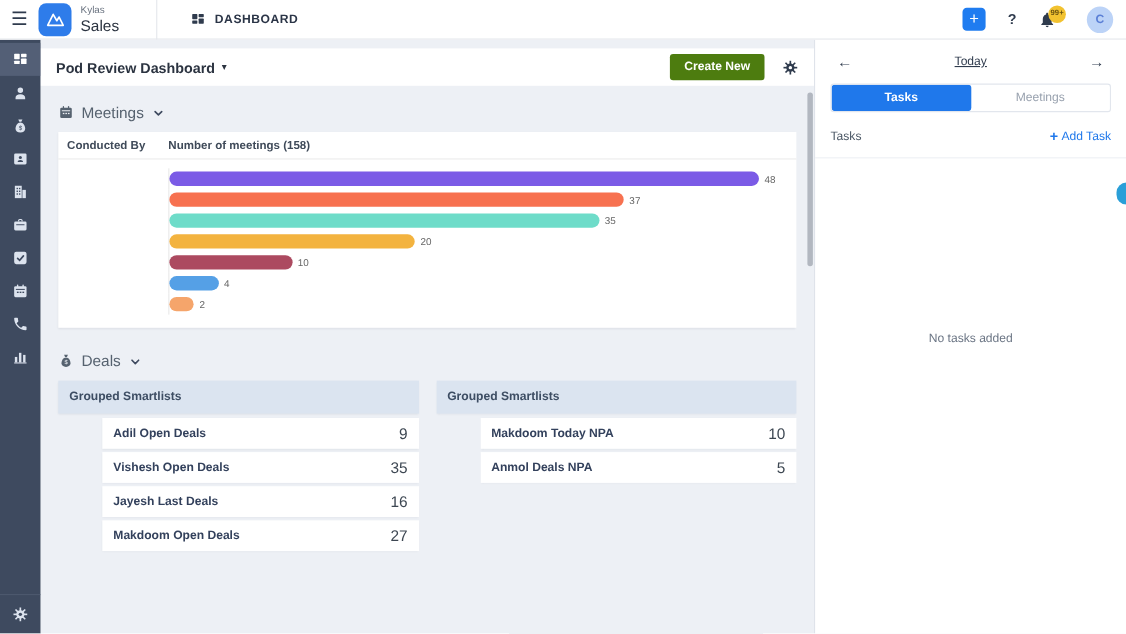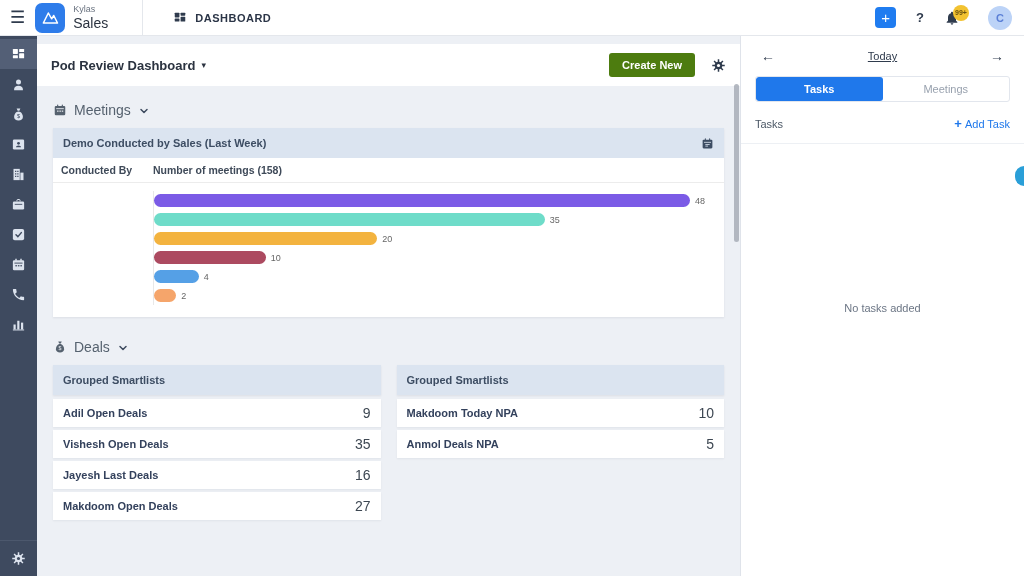--- a/index.html
+++ b/index.html
@@ -35,21 +35,21 @@
   
   .sidebar { width:37px; background:#3e4a5f; display:flex; flex-direction:column;
     align-items:center; padding-top:3px; position:relative; flex:none; }
   .side-item { width:37px; height:30px; color:#dce3ee; --cut:#3e4a5f; cursor:pointer; }
   .side-item.active { background:#535f76; color:#fff; --cut:#535f76; }
   .side-bottom { position:absolute; bottom:0; left:0; width:37px; height:36px;
     border-top:1px solid #4c586d; color:#dce3ee; --cut:#3e4a5f; cursor:pointer; }
 
   
   .main { flex:1; background:#edf0f5; padding-top:8px; position:relative; overflow:hidden; min-width:0; }
-  .toolbar { height:42px; background:#fff; display:flex; align-items:center; padding:0 14px; }
+  .toolbar { height:34px; background:#fff; display:flex; align-items:center; padding:0 14px; }
   .tb-title-wrap { display:flex; align-items:center; gap:6px; cursor:pointer; }
   .tb-title { font-size:13px; font-weight:bold; color:#2b3340; }
   .caret { font-size:9px; color:#2b3340; }
   .create-btn { background:#4d7c0f; color:#fff; border:none; border-radius:3px;
     font-size:11px; font-weight:bold; padding:6px 13px; margin-right:16px; cursor:pointer; }
   .tb-gear { color:#2f3b4d; --cut:#fff; cursor:pointer; }
 
   .content { padding:10px 16px 0; }
   .section-head { display:flex; align-items:center; gap:7px; color:#56626f;
     font-size:14px; margin:6px 0 10px; }
@@ -70,21 +70,21 @@
   .bar-row { display:flex; align-items:center; height:19px; }
   .bar-label { width:100px; flex:none; font-size:9px; color:#555; padding-left:8px; }
   .bar-track { flex:1; display:flex; align-items:center; border-left:1px solid #e8e8e8;
     padding-right:34px; height:100%; }
   .bar { height:13px; border-radius:7px; min-width:7px; flex:none; }
   .bar-value { font-size:9px; color:#666; margin-left:5px; }
 
   .deal-grid { display:grid; grid-template-columns:1fr 1fr; column-gap:16px;text-align:center; }
   .deal-head { margin-bottom:4px; }
   .deal-row { display:flex; justify-content:space-between; align-items:center; background:#fff;
-    padding:0 10px; height:28px; margin-bottom:3px; box-shadow:0 1px 2px rgba(20,30,50,.06); cursor:pointer; }
+    padding:0 10px; height:28px; margin-bottom:3px; box-shadow:0 1px 2px rgba(20,30,50,.06); cursor:pointer;margin-left:40px; }
   .deal-row .lbl { font-size:11px; font-weight:bold; color:#33415c; }
   .deal-row .num { font-size:14px; color:#3d4752; }
 
   .scroll-thumb { position:absolute; right:1px; top:48px; width:5px; height:158px;
     background:#a7adb6; border-radius:3px; opacity:.85; }
 
   
   .rightpanel { width:284px; flex:none; background:#fff; border-left:1px solid #dfe3ea;
     position:relative; padding-top:10px; }
   .date-nav { display:flex; align-items:center; justify-content:space-between; padding:2px 20px 10px; }
@@ -280,43 +280,37 @@
         </svg>
         <span>Meetings</span>
         <span class="chev">
           <svg class="ic" width="12" height="12" viewBox="0 0 24 24" fill="none" stroke="currentColor" stroke-width="3" stroke-linecap="round" stroke-linejoin="round">
               <path d="M6 9l6 6 6-6"></path>
             </svg>
         </span>
       </div>
 
       <div class="card meetings-card">
-        <div class="card-head">
-          <span>Demo Conducted by Sales (Last Week)</span>
-          <span class="cal">
-            <svg class="ic" width="13" height="13" viewBox="0 0 24 24" fill="currentColor">
-              <rect x="3" y="5" width="18" height="16" rx="2"></rect>
-              <rect x="7" y="2.5" width="2" height="4" rx="1"></rect>
-                <rect x="15" y="2.5" width="2" height="4" rx="1"></rect>
-              <rect x="5.5" y="9" width="13" height="1.5" fill="#dbe4f0"></rect>
-              <rect x="8" y="13" width="8" height="1.5" fill="#dbe4f0"></rect>
-                <rect x="8" y="16" width="5" height="1.5" fill="#dbe4f0"></rect>
-            </svg>
-          </span>
-        </div>
         <div class="table-head">
           <span class="c1">Conducted By</span>
           <span class="c2">Number of meetings (158)</span>
         </div>
         <div class="chart">
             <div class="bar-row">
               <div class="bar-label"></div>
               <div class="bar-track">
                 <div class="bar" style="width: 100%; background: rgb(123, 91, 230);"></div>
                 <span class="bar-value">48</span>
+              </div>
+            </div>
+            <div class="bar-row">
+              <div class="bar-label"></div>
+              <div class="bar-track">
+                <div class="bar" style="width: 77.0833%; background: rgb(247, 113, 80);"></div>
+                <span class="bar-value">37</span>
               </div>
             </div>
             <div class="bar-row">
               <div class="bar-label"></div>
               <div class="bar-track">
                 <div class="bar" style="width: 72.9167%; background: rgb(110, 220, 201);"></div>
                 <span class="bar-value">35</span>
               </div>
             </div>
             <div class="bar-row">

